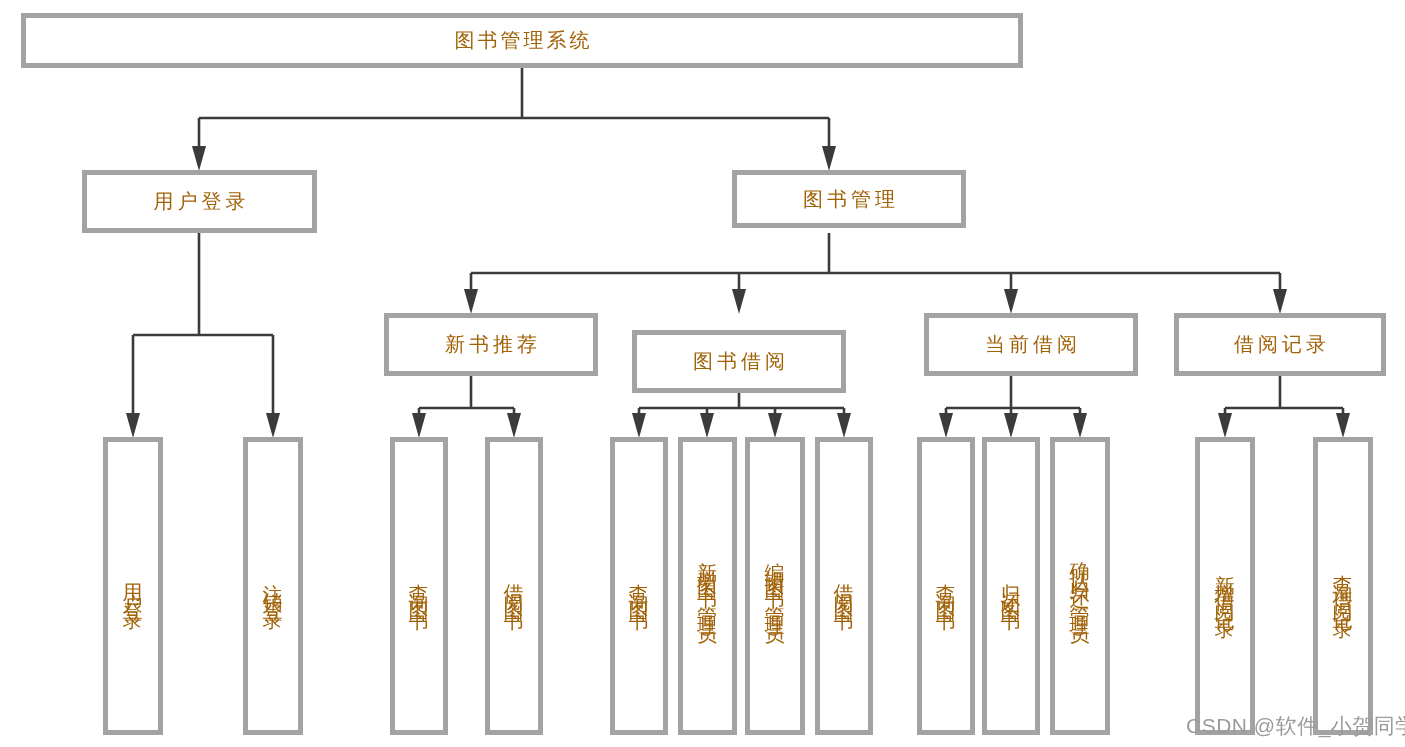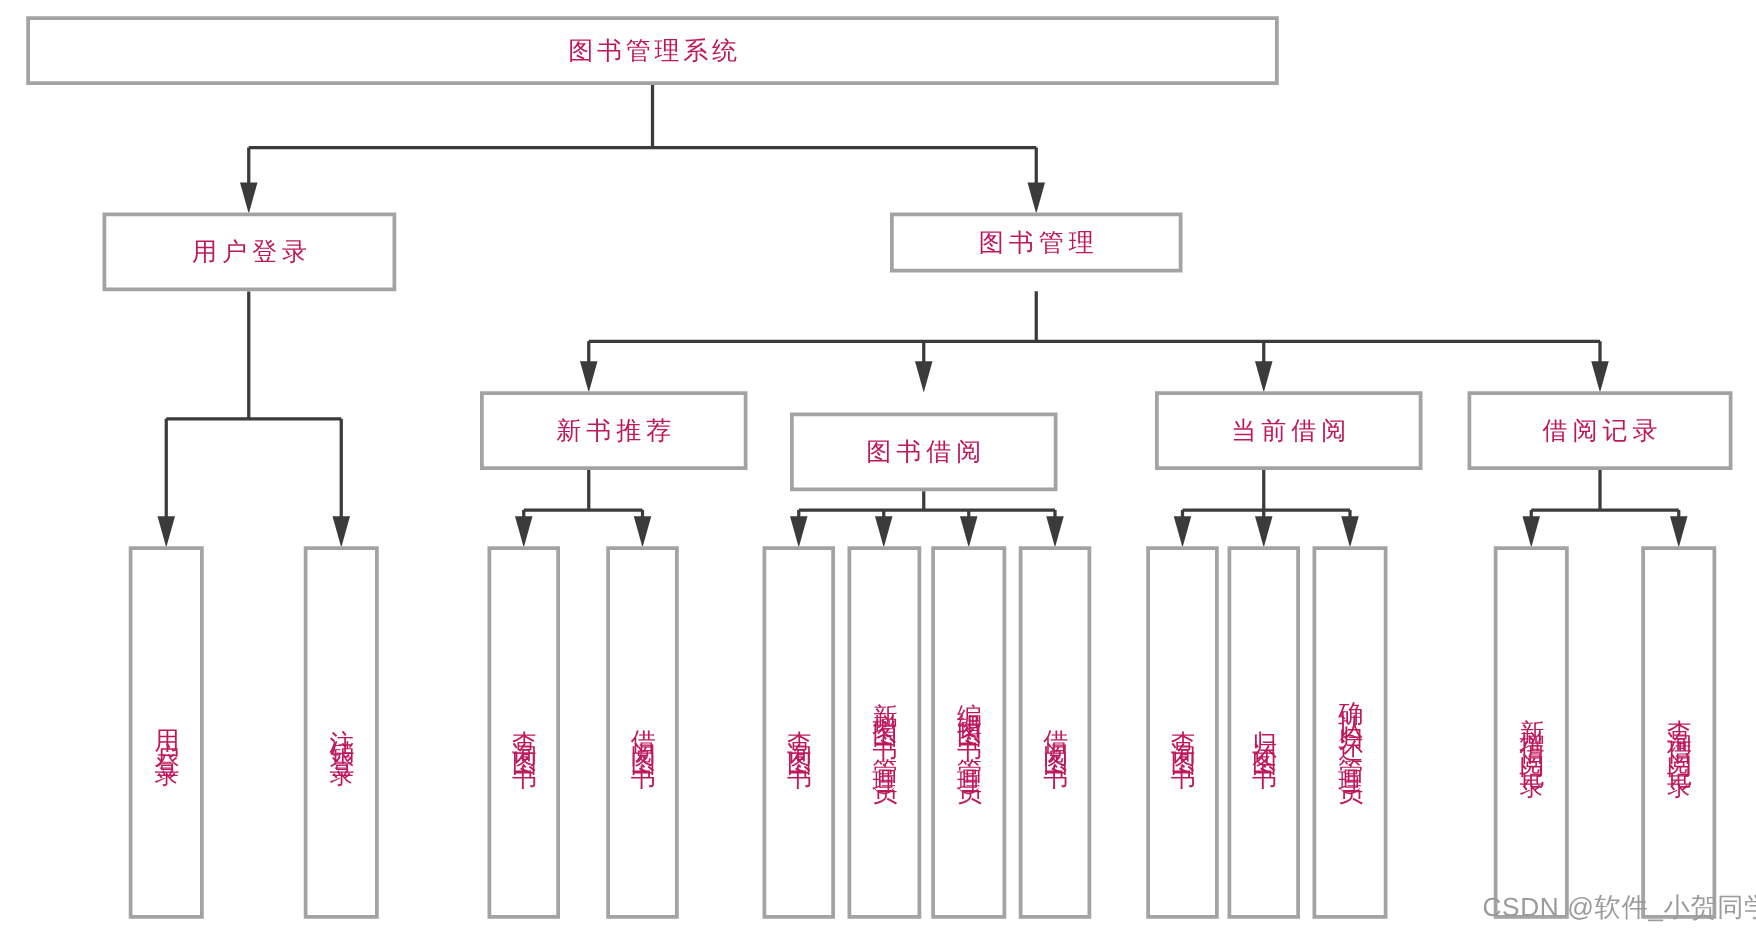--- a/index.html
+++ b/index.html
@@ -20,22 +20,22 @@
     left: 0;
     top: 0;
     width: 1405px;
     height: 747px;
     z-index: 1;
   }
   .node {
     position: absolute;
     box-sizing: border-box;
     background: #ffffff;
-    border: 3px solid #a3a3a3;
-    color: #be185d;
+    border: 5px solid #a3a3a3;
+    color: #a16207;
     display: flex;
     align-items: center;
     justify-content: center;
     z-index: 2;
   }
   .node.h {
     font-size: 20px;
     letter-spacing: 4px;
     text-indent: 4px;
     white-space: nowrap;
@@ -104,21 +104,21 @@
       <polygon points="1004,413 1018,413 1011,438"></polygon>
       <polygon points="1073,413 1087,413 1080,438"></polygon>
       <polygon points="1218,413 1232,413 1225,438"></polygon>
       <polygon points="1336,413 1350,413 1343,438"></polygon>
     </g>
   </svg>
 
   <div class="node h title" style="left:21px; top:13px; width:1002px; height:55px;">图书管理系统</div>
 
   <div class="node h" style="left:82px; top:170px; width:235px; height:63px;">用户登录</div>
-  <div class="node h" style="left:712px; top:170px; width:234px; height:48px;text-align:right;">图书管理</div>
+  <div class="node h" style="left:732px; top:170px; width:234px; height:58px;text-align:right;">图书管理</div>
 
   <div class="node h" style="left:384px; top:313px; width:214px; height:63px;">新书推荐</div>
   <div class="node h" style="left:632px; top:330px; width:214px; height:63px;">图书借阅</div>
   <div class="node h" style="left:904px; top:313px; width:214px; height:63px;margin-left:20px;">当前借阅</div>
   <div class="node h" style="left:1174px; top:313px; width:212px; height:63px;">借阅记录</div>
 
   <div class="node v" style="left:103px; top:437px; width:60px; height:298px;">用户登录</div>
   <div class="node v" style="left:243px; top:437px; width:60px; height:298px;">注销登录</div>
 
   <div class="node v" style="left:390px; top:437px; width:58px; height:298px;">查询图书</div>

